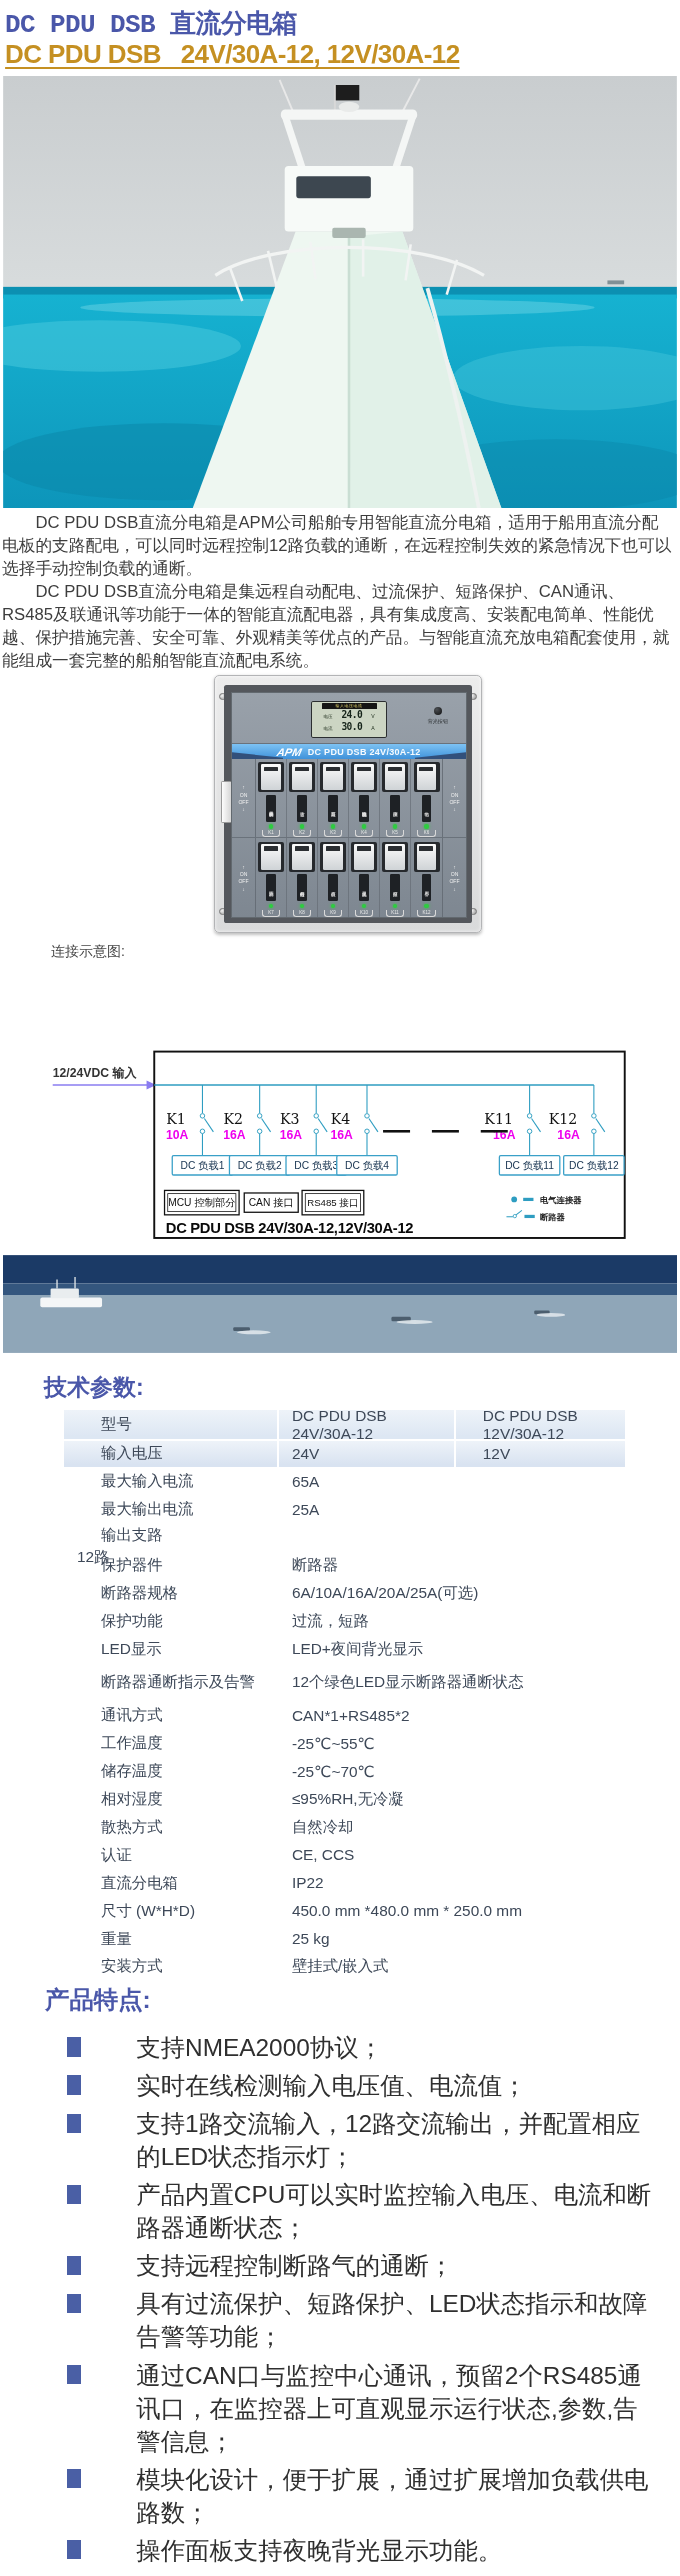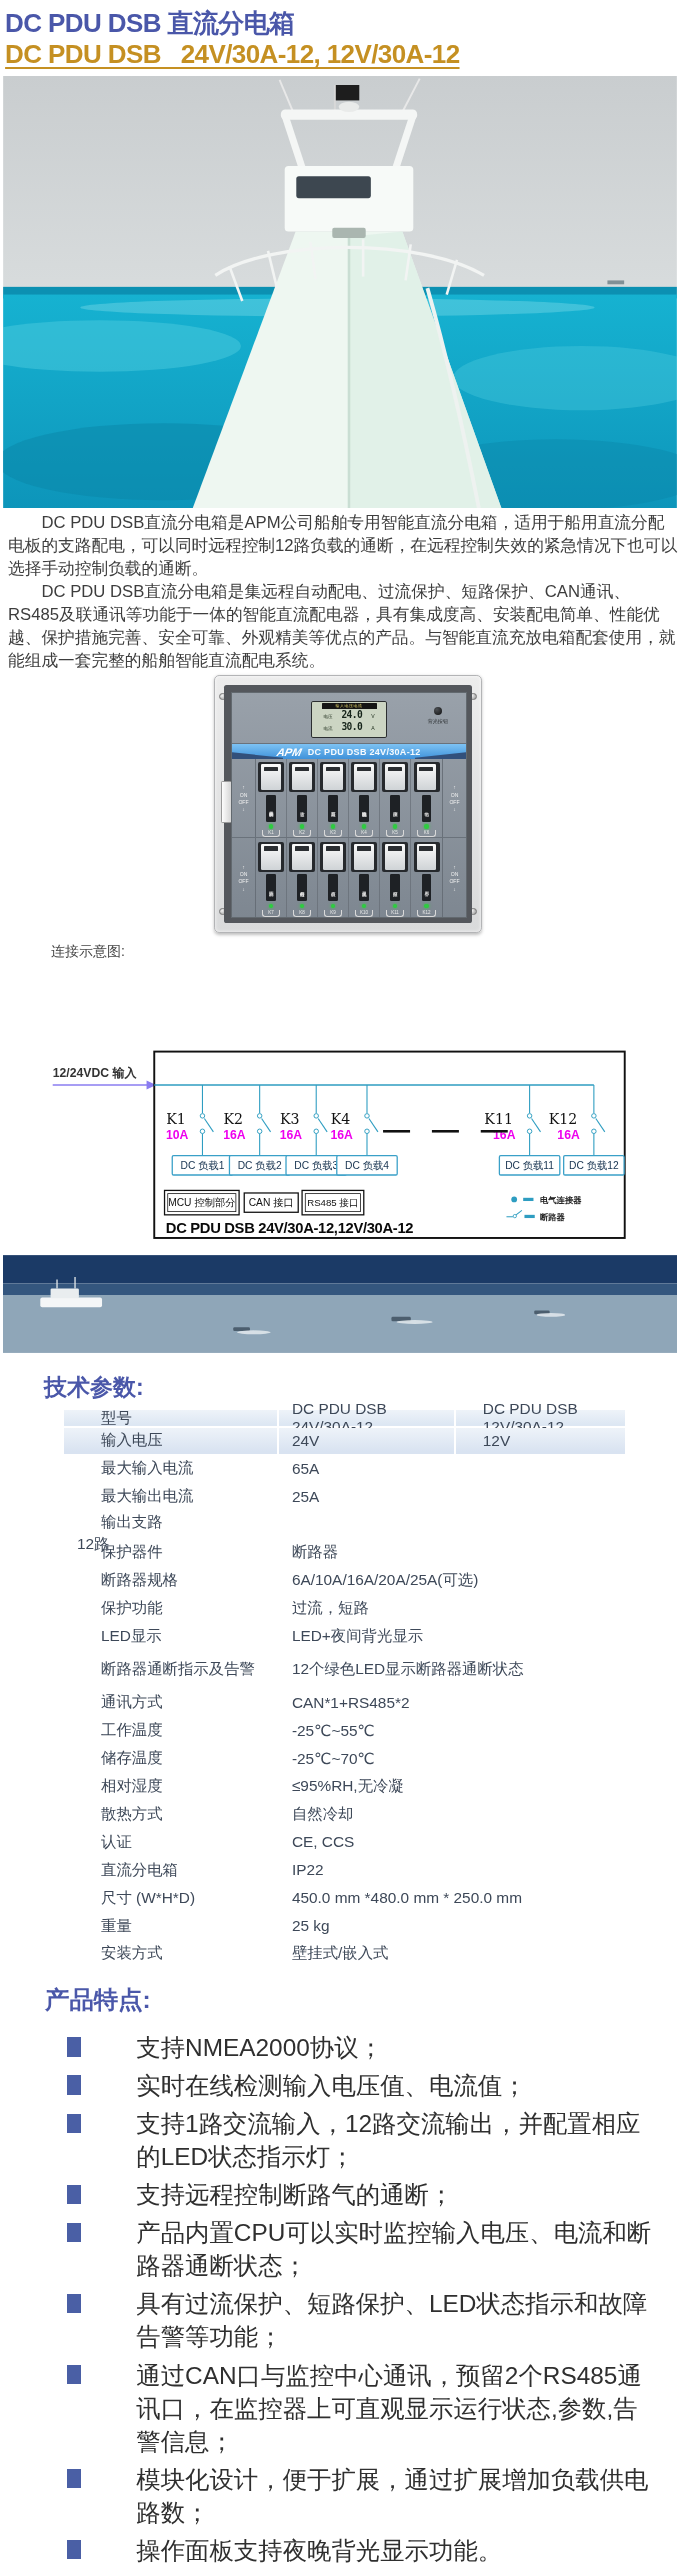--- a/index.html
+++ b/index.html
@@ -1,28 +1,28 @@
 <!DOCTYPE html>
 <html style="font-size:10.3px"><head>
 <meta charset="utf-8">
 <style>
   html,body{margin:0;padding:0;background:#ffffff;}
   body{width:680px;height:2576px;position:relative;font-family:"Liberation Sans","DejaVu Sans",sans-serif;overflow:hidden;}
   .abs{position:absolute;}
 
   
-  #title1{left:5.1px;top:6.4px;font-size:26px;font-weight:bold;color:#4a57a9;letter-spacing:-0.6px;white-space:pre;}
+  #title1{left:5.1px;top:6.4px;font-size:26px;font-weight:bold;color:#4a57a9;letter-spacing:-0.6px;white-space:pre;font-family:Liberation Mono, monospace;}
   #title2{left:5.1px;top:39px;font-size:26px;font-weight:bold;color:#c59022;letter-spacing:-0.6px;white-space:pre;text-decoration:underline;text-underline-offset:3.9px;}
 
   
   #boat-photo{left:3.2px;top:76px;width:674px;height:432px;}
   #sea-photo{left:3.2px;top:1255px;width:674px;height:98px;}
 
   
-  #intro{left:8px;top:511px;width:670px;font-size:16.7px;line-height:23px;color:#3d3d3d;}
+  #intro{left:2px;top:511px;width:670px;font-size:16.7px;line-height:23px;color:#3d3d3d;}
   #intro p{margin:0;text-indent:2em;}
 
   
   #device{left:214px;top:675px;width:266px;height:256px;background:linear-gradient(180deg,#ececec,#d9dadb);border:0.6px solid #b3b4b6;border-radius:5.1px;box-shadow:inset 0 0 3.9px rgba(255,255,255,.8),0 1.3px 3.2px rgba(0,0,0,.25);}
   .screw{position:absolute;width:5.8px;height:5.8px;border-radius:50%;background:radial-gradient(circle at 35% 35%,#f4f4f4,#8e8e8e);border:0.6px solid #777;}
   #device-dark{position:absolute;left:9px;top:9px;right:9px;bottom:9px;background:#54575c;border-radius:2.6px;padding:7px;box-sizing:border-box;}
   #latch{position:absolute;left:-2.6px;top:96px;width:8.4px;height:40px;background:linear-gradient(90deg,#fdfdfd,#d6d6d6);border:0.6px solid #9a9a9a;border-radius:1.3px;}
   #device-panel{width:100%;height:100%;background:linear-gradient(180deg,#99a1aa,#7e8791);border:0.6px solid #62696f;display:flex;flex-direction:column;position:relative;}
   #lcd-zone{height:57px;border-bottom:0.6px solid #6a727b;position:relative;}
   #lcd{position:absolute;left:50%;transform:translateX(-50%);top:7.7px;width:76px;height:37px;background:#ccd5c3;border:1.9px solid #2b2e30;border-radius:1.9px;box-sizing:border-box;padding:0.6px 2.6px;}
@@ -429,21 +429,21 @@
   </g>
   <g fill="#e8eef1" opacity="0.8">
     <ellipse cx="390" cy="120" rx="26" ry="3"></ellipse>
     <ellipse cx="640" cy="104" rx="28" ry="3"></ellipse>
     <ellipse cx="852" cy="93" rx="22" ry="3"></ellipse>
   </g>
 </svg>
 
 <div class="abs" id="tech-heading">技术参数:</div>
 <div class="abs" id="spec-table">
-    <div class="srow" style="height: 16px;">
+    <div class="srow" style="height: 29px;">
       <div class="scell c-label" style="background: linear-gradient(rgb(238, 243, 249) 0%, rgb(221, 231, 243) 90%);">型号</div>
       <div class="scell c-v1" style="background: linear-gradient(rgb(238, 243, 249) 0%, rgb(221, 231, 243) 90%);">DC PDU DSB  24V/30A-12</div>
       <div class="scell c-v2" style="background: linear-gradient(rgb(238, 243, 249) 0%, rgb(221, 231, 243) 90%);">DC PDU DSB 12V/30A-12</div>
     </div>
     <div class="srow" style="height: 26px;">
       <div class="scell c-label" style="background: linear-gradient(rgb(238, 243, 249) 0%, rgb(217, 227, 241) 90%);">输入电压</div>
       <div class="scell c-v1" style="background: linear-gradient(rgb(238, 243, 249) 0%, rgb(217, 227, 241) 90%);">24V</div>
       <div class="scell c-v2" style="background: linear-gradient(rgb(238, 243, 249) 0%, rgb(217, 227, 241) 90%);">12V</div>
     </div>
     <div class="srow" style="height: 26px;">
@@ -529,28 +529,28 @@
     <li class="feat">
       <span class="feat-marker" style="background: rgb(74, 95, 165);"></span>
       <span class="feat-text">实时在线检测输入电压值、电流值；</span>
     </li>
     <li class="feat">
       <span class="feat-marker" style="background: rgb(74, 95, 165);"></span>
       <span class="feat-text">支持1路交流输入，12路交流输出，并配置相应的LED状态指示灯；</span>
     </li>
     <li class="feat">
       <span class="feat-marker" style="background: rgb(74, 95, 165);"></span>
+      <span class="feat-text">产品内置CPU可以实时监控输入电压、电流和断路器通断状态；</span>
+    </li>
+    <li class="feat">
+      <span class="feat-marker" style="background: rgb(74, 95, 165);"></span>
       <span class="feat-text">支持远程控制断路气的通断；</span>
     </li>
     <li class="feat">
       <span class="feat-marker" style="background: rgb(74, 95, 165);"></span>
-      <span class="feat-text">产品内置CPU可以实时监控输入电压、电流和断路器通断状态；</span>
-    </li>
-    <li class="feat">
-      <span class="feat-marker" style="background: rgb(74, 95, 165);"></span>
       <span class="feat-text">具有过流保护、短路保护、LED状态指示和故障告警等功能；</span>
     </li>
     <li class="feat">
       <span class="feat-marker" style="background: rgb(74, 95, 165);"></span>
       <span class="feat-text">通过CAN口与监控中心通讯，预留2个RS485通讯口，在监控器上可直观显示运行状态,参数,告警信息；</span>
     </li>
     <li class="feat">
       <span class="feat-marker" style="background: rgb(74, 95, 165);"></span>
       <span class="feat-text">模块化设计，便于扩展，通过扩展增加负载供电路数；</span>
     </li>

